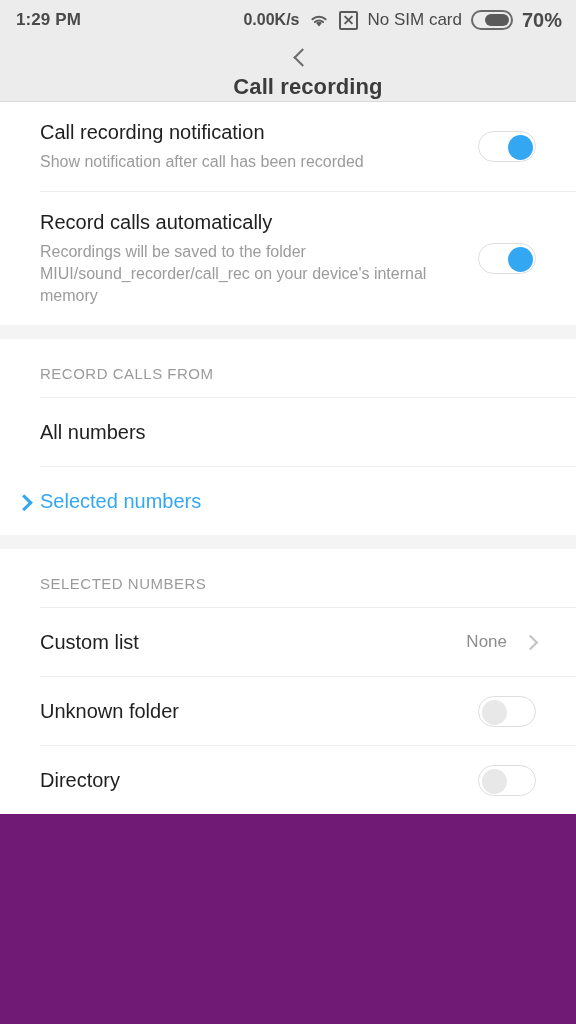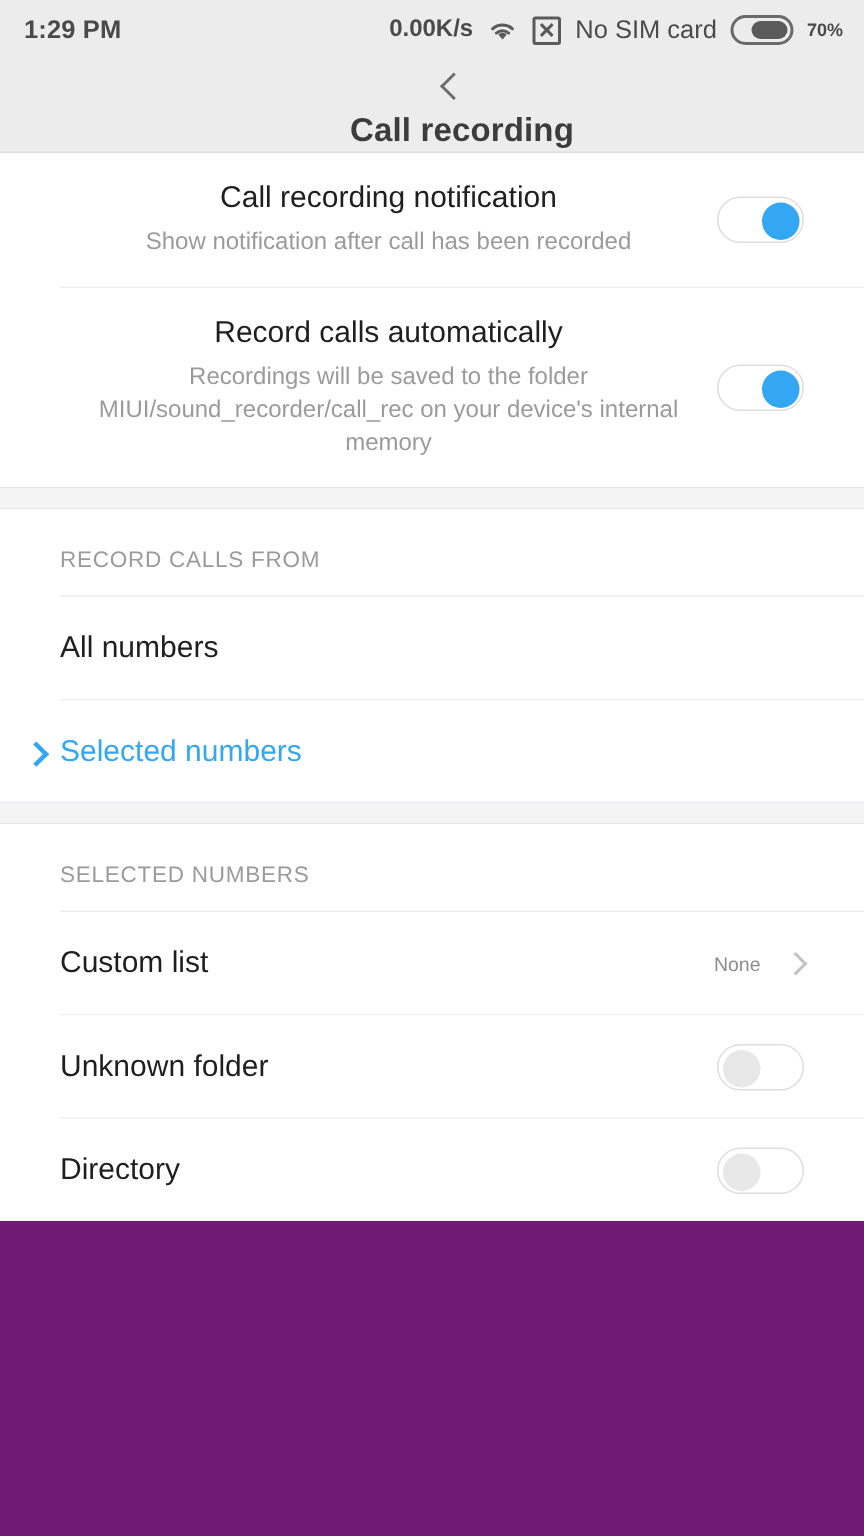--- a/index.html
+++ b/index.html
@@ -16,21 +16,21 @@
     height:40px; background:#ececec;
     display:flex; align-items:center;
     padding:0 14px 0 16px;
     color:#4a4a4a;
     font-size:17px; font-weight:bold;
   }
   .sb-time { letter-spacing:0.1px; }
   .sb-right { margin-left:auto; display:flex; align-items:center; gap:9px; }
   .sb-speed { font-size:16px; font-weight:bold; }
   .sb-sim { font-size:17px; font-weight:normal; }
-  .sb-batt-pct { font-size:12px; font-weight:bold;text-align:center; }
+  .sb-batt-pct { font-size:20px; font-weight:bold;text-align:center; }
 
   .wifi-icon { width:22px; height:16px; display:block; }
   .simx-icon { width:19px; height:19px; border:2px solid #5a5a5a; border-radius:2px;
                position:relative; display:block; }
   .simx-icon:before, .simx-icon:after {
     content:""; position:absolute; left:2px; top:6.5px; width:11px; height:2px;
     background:#5a5a5a;
   }
   .simx-icon:before { transform:rotate(45deg); }
   .simx-icon:after  { transform:rotate(-45deg); }
@@ -53,41 +53,41 @@
   .chev-back { width:13px; height:13px; border-left:2.4px solid #6d6d6d;
                border-bottom:2.4px solid #6d6d6d; transform:rotate(45deg); margin-left:4px; }
   .appbar-title { font-size:22px; font-weight:bold; color:#3c3c3c; margin-left:16px; letter-spacing:0.1px; }
 
   
   .content { background:#ffffff; }
   .gap { height:14px; background:#f4f4f4; }
 
   .row { position:relative; background:#fff; display:flex; align-items:center;
          padding:0 40px 0 40px; }
-  .row-inner { flex:1; padding:18px 0;text-align:center; }
+  .row-inner { flex:1; padding:18px 0; }
   .row-title { font-size:20px; color:#1f1f1f; line-height:1.25; }
   .row-sub { font-size:16px; color:#9b9b9b; line-height:1.38; margin-top:6px; }
   .divider { height:1px; background:#ededed; margin-left:40px; }
 
   
   .sec-head { padding:26px 40px 14px 40px; background:#fff; }
   .sec-head span { font-size:15px; color:#9b9b9b; letter-spacing:0.5px; }
 
   
   .row-simple { height:68px; align-items:center; }
   .row-simple .row-title { font-size:20px; }
 
   
   .row-selected .row-title { color:#34a7f2; }
   .sel-marker { position:absolute; left:14px; top:50%; transform:translateY(-50%);
                 width:12px; height:12px; border-right:3px solid #34a7f2;
                 border-top:3px solid #34a7f2; rotate:45deg; }
 
   
-  .row-value { font-size:13px; color:#8d8d8d; margin-right:18px; }
+  .row-value { font-size:17px; color:#8d8d8d; margin-right:18px; }
   .chev-right { width:11px; height:11px; border-right:2px solid #c2c2c2;
                 border-top:2px solid #c2c2c2; transform:rotate(45deg); }
 
   
   .toggle { width:58px; height:31px; border-radius:16px; border:1px solid #dedede;
             background:#fff; position:relative; flex:none; cursor:pointer; }
   .knob { position:absolute; top:3px; width:25px; height:25px; border-radius:50%; }
   .toggle.on  .knob { right:2px; background:#34a7f2; }
   .toggle.off .knob { left:3px; background:#e8e8e8; }
 

